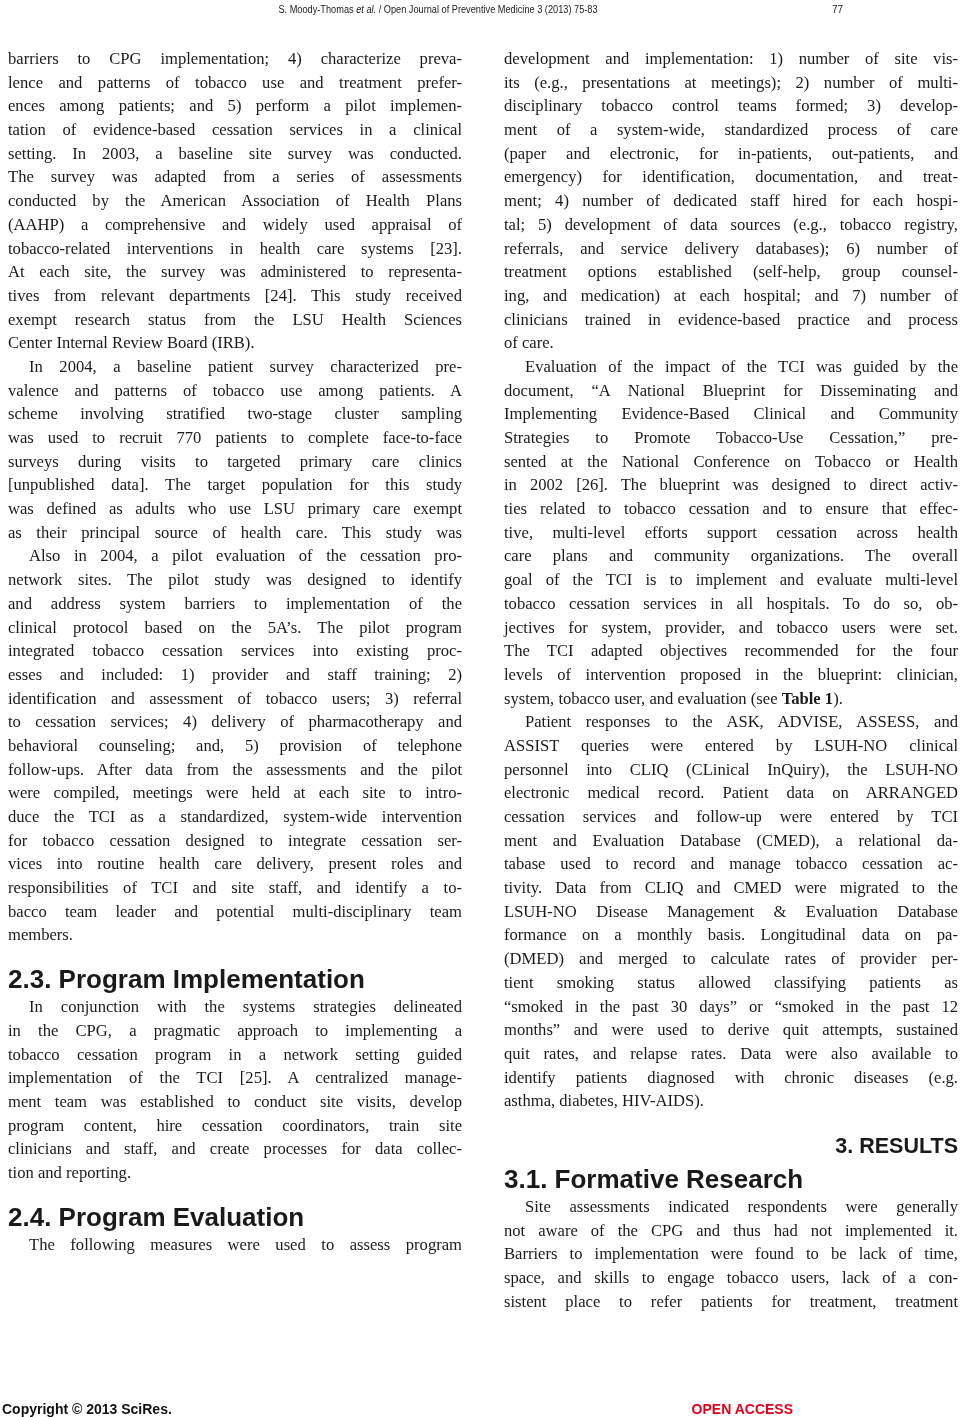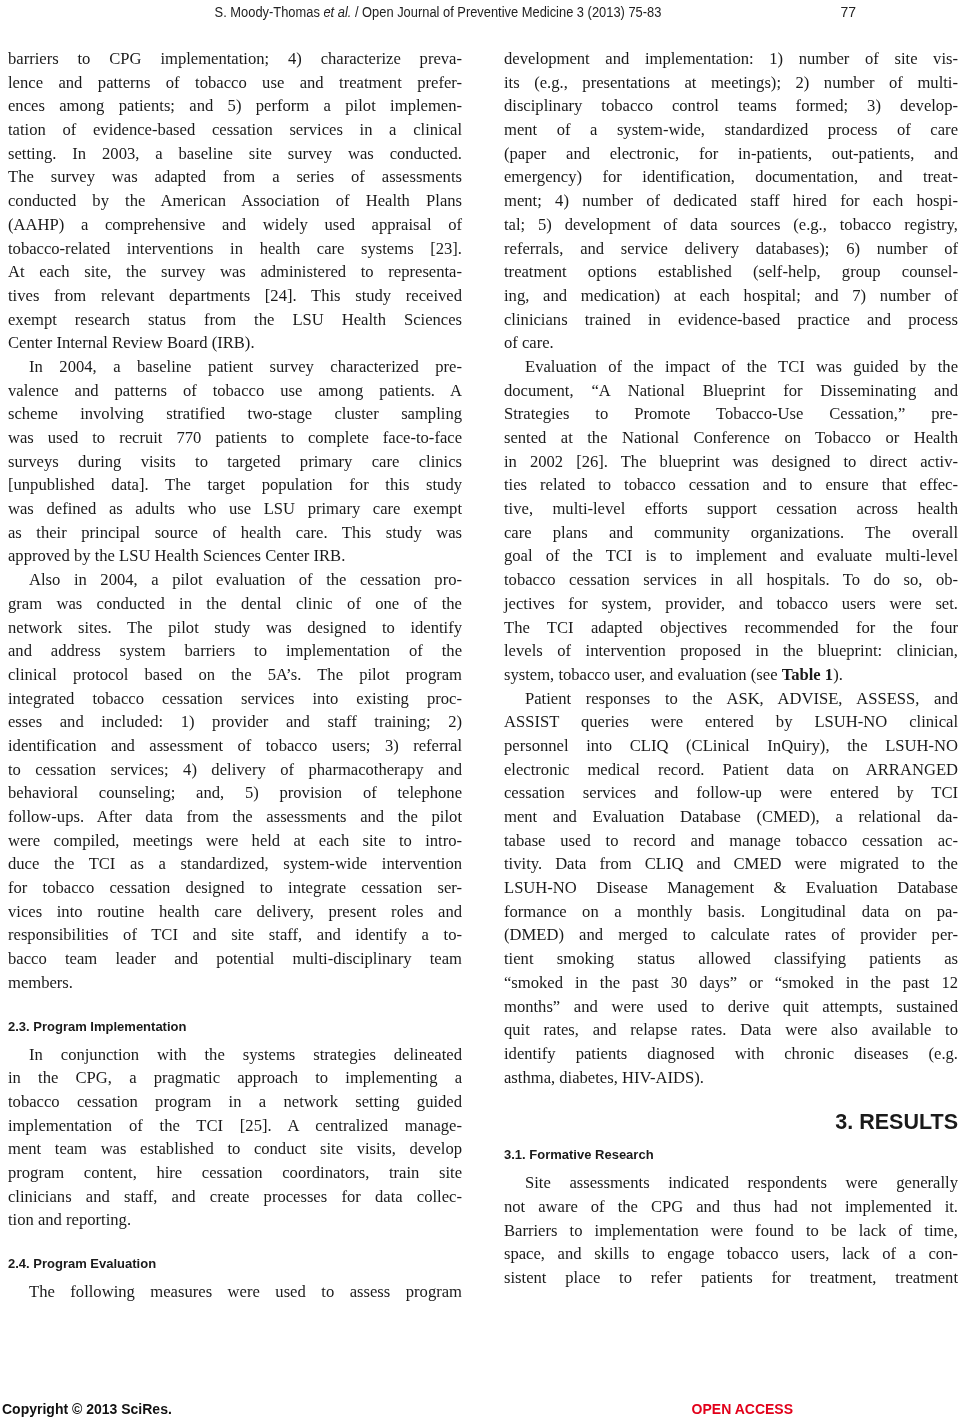--- a/index.html
+++ b/index.html
@@ -1,33 +1,33 @@
 <!DOCTYPE html>
 <html><head>
 <meta charset="utf-8">
 <style>
   html, body { margin: 0; padding: 0; background: #ffffff; }
   body { width: 967px; height: 1417px; position: relative; overflow: hidden; color: #1a1a1a; }
   .running-head {
     position: absolute; top: 2px; left: 0; width: 860px; height: 22px;
-    font-family: "Liberation Sans", sans-serif; font-size: 14px; color: #222;
+    font-family: "Liberation Sans", sans-serif; font-size: 10px; color: #222;
   }
   .running-head .title { position: absolute; left: 0; width: 860px; text-align: center; top: 2px; transform: scaleX(0.92); transform-origin: 530px 0; }
-  .running-head .pageno { position: absolute; right: 4px; top: 2px; }
+  .running-head .pageno { position: absolute; right: 17px; top: 2px; }
   .col {
     position: absolute; top: 47px; width: 454px;
     font-family: "Liberation Serif", serif; font-size: 16.6px; line-height: 23.7px;
   }
   .col.left { left: 8px; }
   .col.right { left: 504px; }
   .line { display: block; text-align: justify; text-align-last: justify; white-space: nowrap; height: 23.7px; }
   .line.last { text-align-last: left; }
   .indent { padding-left: 21px; }
   h3.sec {
-    font-family: "Liberation Sans", sans-serif; font-weight: bold; font-size: 13px;
+    font-family: "Liberation Sans", sans-serif; font-weight: bold; font-size: 26px;
     margin: 0; height: 32px; line-height: 32px;
   }
   h2.sec {
     font-family: "Liberation Sans", sans-serif; font-weight: bold; font-size: 21.5px;
     margin: 0; height: 34px; line-height: 34px; text-align: right;
   }
   .gap-md { height: 16px; }
   .footer {
     position: absolute; top: 1401px; left: 0; width: 799px; height: 16px;
     font-family: "Liberation Sans", sans-serif; font-weight: bold; font-size: 14px;
@@ -62,25 +62,23 @@
     </div>
   <div>
       <span class="line indent">In 2004, a baseline patient survey characterized pre-</span>
       <span class="line">valence and patterns of tobacco use among patients. A</span>
       <span class="line">scheme involving stratified two-stage cluster sampling</span>
       <span class="line">was used to recruit 770 patients to complete face-to-face</span>
       <span class="line">surveys during visits to targeted primary care clinics</span>
       <span class="line">[unpublished data]. The target population for this study</span>
       <span class="line">was defined as adults who use LSU primary care exempt</span>
       <span class="line">as their principal source of health care. This study was</span>
-      <span class="line last">approved by the LSU Health Sciences Center IRB.</span>
     </div>
   <div>
       <span class="line indent">Also in 2004, a pilot evaluation of the cessation pro-</span>
-      <span class="line">gram was conducted in the dental clinic of one of the</span>
       <span class="line">network sites. The pilot study was designed to identify</span>
       <span class="line">and address system barriers to implementation of the</span>
       <span class="line">clinical protocol based on the 5A’s. The pilot program</span>
       <span class="line">integrated tobacco cessation services into existing proc-</span>
       <span class="line">esses and included: 1) provider and staff training; 2)</span>
       <span class="line">identification and assessment of tobacco users; 3) referral</span>
       <span class="line">to cessation services; 4) delivery of pharmacotherapy and</span>
       <span class="line">behavioral counseling; and, 5) provision of telephone</span>
       <span class="line">follow-ups. After data from the assessments and the pilot</span>
       <span class="line">were compiled, meetings were held at each site to intro-</span>
@@ -122,20 +120,21 @@
       <span class="line">tal; 5) development of data sources (e.g., tobacco registry,</span>
       <span class="line">referrals, and service delivery databases); 6) number of</span>
       <span class="line">treatment options established (self-help, group counsel-</span>
       <span class="line">ing, and medication) at each hospital; and 7) number of</span>
       <span class="line">clinicians trained in evidence-based practice and process</span>
       <span class="line last">of care.</span>
     </div>
   <div>
       <span class="line indent">Evaluation of the impact of the TCI was guided by the</span>
       <span class="line">document, “A National Blueprint for Disseminating and</span>
+      <span class="line">Implementing Evidence-Based Clinical and Community</span>
       <span class="line">Strategies to Promote Tobacco-Use Cessation,” pre-</span>
       <span class="line">sented at the National Conference on Tobacco or Health</span>
       <span class="line">in 2002 [26]. The blueprint was designed to direct activ-</span>
       <span class="line">ties related to tobacco cessation and to ensure that effec-</span>
       <span class="line">tive, multi-level efforts support cessation across health</span>
       <span class="line">care plans and community organizations. The overall</span>
       <span class="line">goal of the TCI is to implement and evaluate multi-level</span>
       <span class="line">tobacco cessation services in all hospitals. To do so, ob-</span>
       <span class="line">jectives for system, provider, and tobacco users were set.</span>
       <span class="line">The TCI adapted objectives recommended for the four</span>

